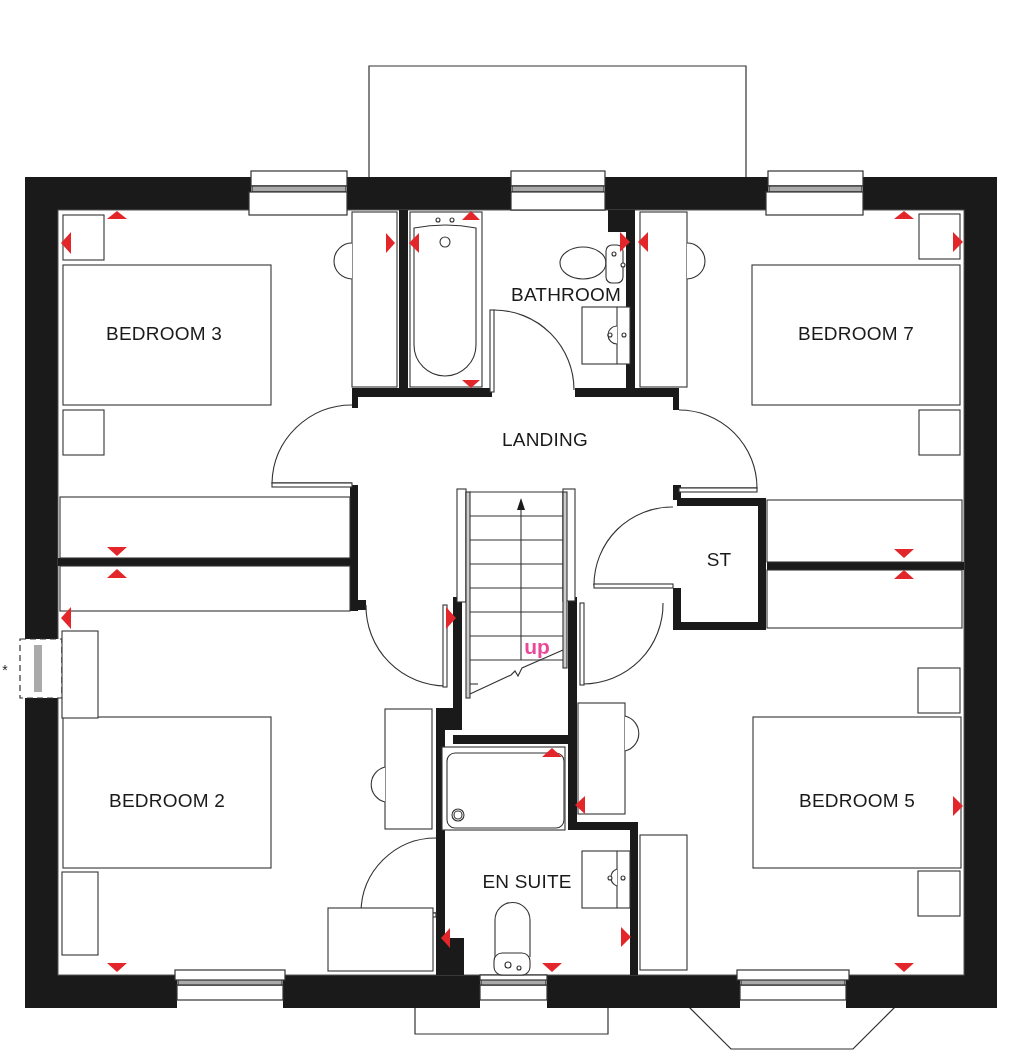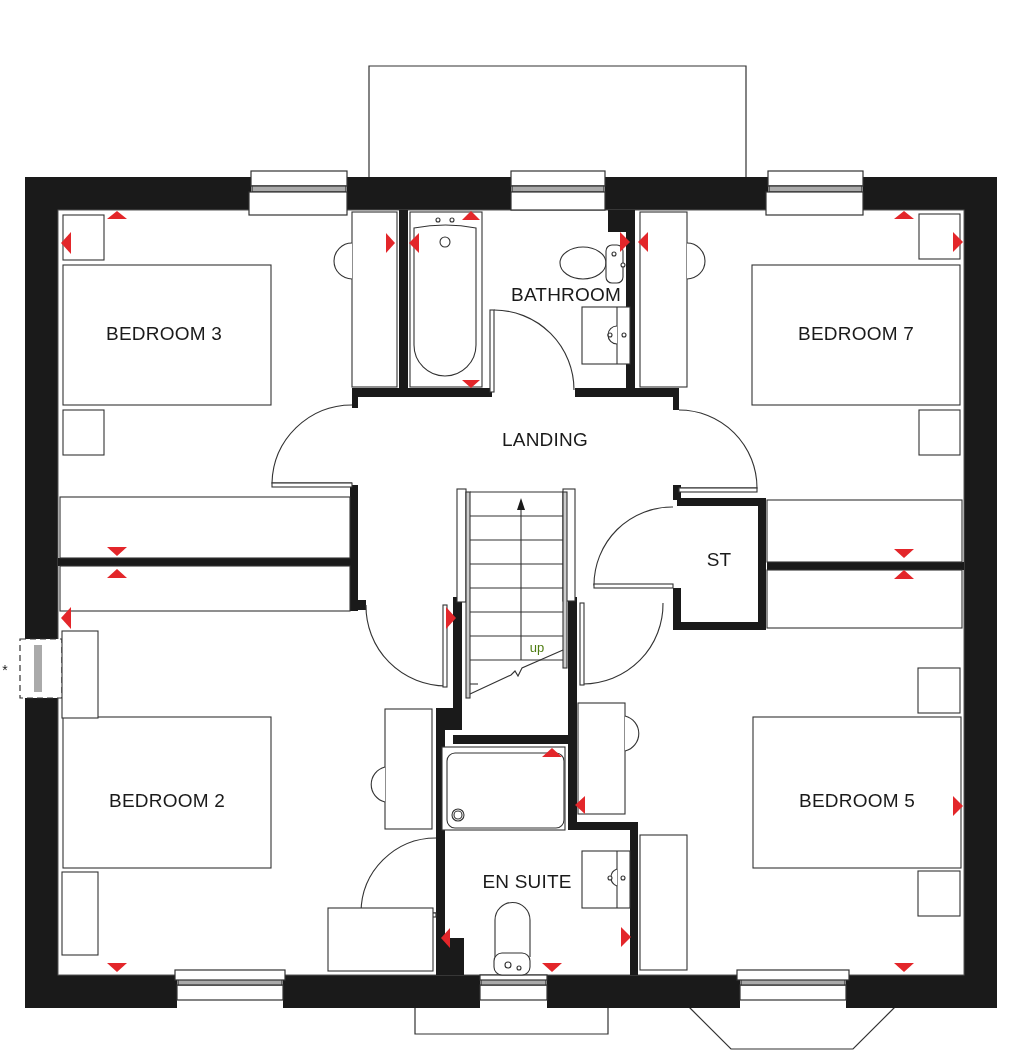--- a/index.html
+++ b/index.html
@@ -17,23 +17,24 @@
     .asterisk {
       position: absolute;
       font-family: "Liberation Sans", sans-serif;
       font-size: 14px;
       color: #1a1a1a;
       transform: translate(-50%, -50%);
     }
     .up-label {
       position: absolute;
       font-family: "Liberation Sans", sans-serif;
-      font-size: 13px;
-      color: #4d7c0f;
+      font-size: 21px;
+      color: #ec4899;
       transform: translate(-50%, -50%);
+      font-weight: bold;
     }
   </style>
 </head>
 <body>
 
 <svg id="plan" viewBox="0 0 1024 1052" xmlns="http://www.w3.org/2000/svg">
   <g fill="none" stroke="#333" stroke-width="1.2">
 
     <path d="M369 178 V66 H746 V178"></path>
 

